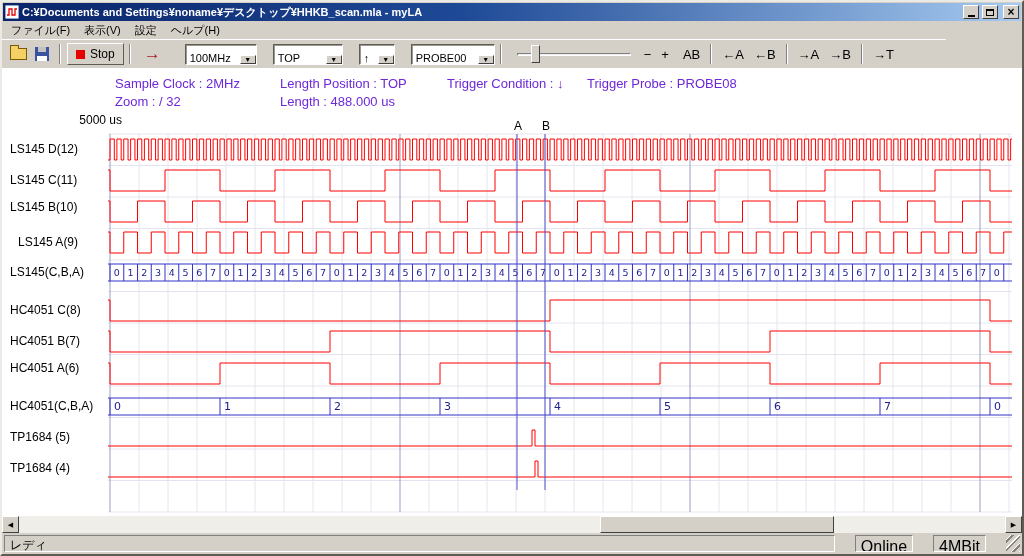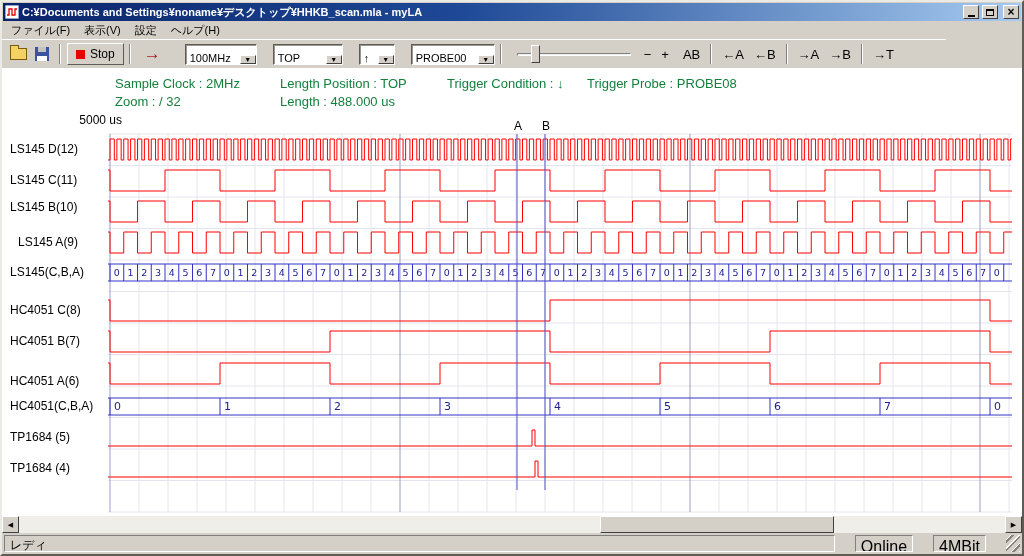--- a/index.html
+++ b/index.html
@@ -49,21 +49,21 @@
              font-size:7px;display:flex;align-items:center;justify-content:center}
   .w-clock{width:72px}.w-top{width:70px}.w-edge{width:36px}.w-probe{width:84px}
   .slider{position:relative;width:118px;height:22px;margin:0 6px 0 8px;flex:0 0 auto}
   .slider-track{position:absolute;left:2px;right:2px;top:10px;height:3px;background:#efefef;
                 border:1px solid;border-color:#808080 #fff #fff #808080}
   .slider-thumb{position:absolute;left:16px;top:2px;width:9px;height:18px;background:#d4d0c8;
                 border:1px solid;border-color:#fff #404040 #404040 #fff}
 
   
   .client{position:absolute;left:0;top:66px;width:1020px;height:448px;background:#fff;overflow:hidden}
-  .info-text{position:absolute;font-size:13px;color:#15803d;white-space:nowrap}
+  .info-text{position:absolute;font-size:13px;color:#6d28d9;white-space:nowrap}
   .time-label{position:absolute;left:56px;top:45px;width:64px;text-align:right;font-size:12px;color:#000}
   .cursor-label{position:absolute;top:51px;width:16px;text-align:center;font-size:12px;color:#000}
   #channel-labels{position:absolute;left:0;top:0;width:88px;height:448px}
   .ch-label{position:absolute;left:8px;font-size:12px;color:#000;white-space:nowrap}
   #wave-svg{position:absolute;left:-2px;top:0}
 
   
   .hscroll{position:absolute;left:0;top:514px;width:1020px;height:17px;background:#efeee9}
   .sb-btn{position:absolute;top:0;width:17px;height:17px;background:#d4d0c8;border:1px solid;
           border-color:#fff #404040 #404040 #fff;font-size:7px;display:flex;align-items:center;justify-content:center}
@@ -174,21 +174,21 @@
     <div class="cursor-label" style="left:536px">B</div>
 
     <div id="channel-labels">
         <div class="ch-label" style="top: 73.5px;">LS145 D(12)</div>
         <div class="ch-label" style="top: 104.5px;">LS145 C(11)</div>
         <div class="ch-label" style="top: 132px;">LS145 B(10)</div>
         <div class="ch-label" style="top: 166.5px; margin-left: 8px;">LS145 A(9)</div>
         <div class="ch-label" style="top: 196.5px;">LS145(C,B,A)</div>
         <div class="ch-label" style="top: 234.5px;">HC4051 C(8)</div>
         <div class="ch-label" style="top: 265.5px;">HC4051 B(7)</div>
-        <div class="ch-label" style="top: 306px; text-align: right;">HC4051 A(6)</div>
+        <div class="ch-label" style="top: 293px; text-align: right;">HC4051 A(6)</div>
         <div class="ch-label" style="top: 330.5px;">HC4051(C,B,A)</div>
         <div class="ch-label" style="top: 362px;">TP1684 (5)</div>
         <div class="ch-label" style="top: 393px;">TP1684 (4)</div>
       </div>
     <svg id="wave-svg" width="1024" height="448">
         <line x1="108" y1="66" x2="1012" y2="66" stroke="#e4e4ee"></line>
         <line x1="108" y1="97.5" x2="1012" y2="97.5" stroke="#e4e4ee"></line>
         <line x1="108" y1="129" x2="1012" y2="129" stroke="#e4e4ee"></line>
         <line x1="108" y1="160.5" x2="1012" y2="160.5" stroke="#e4e4ee"></line>
         <line x1="108" y1="192" x2="1012" y2="192" stroke="#e4e4ee"></line>

